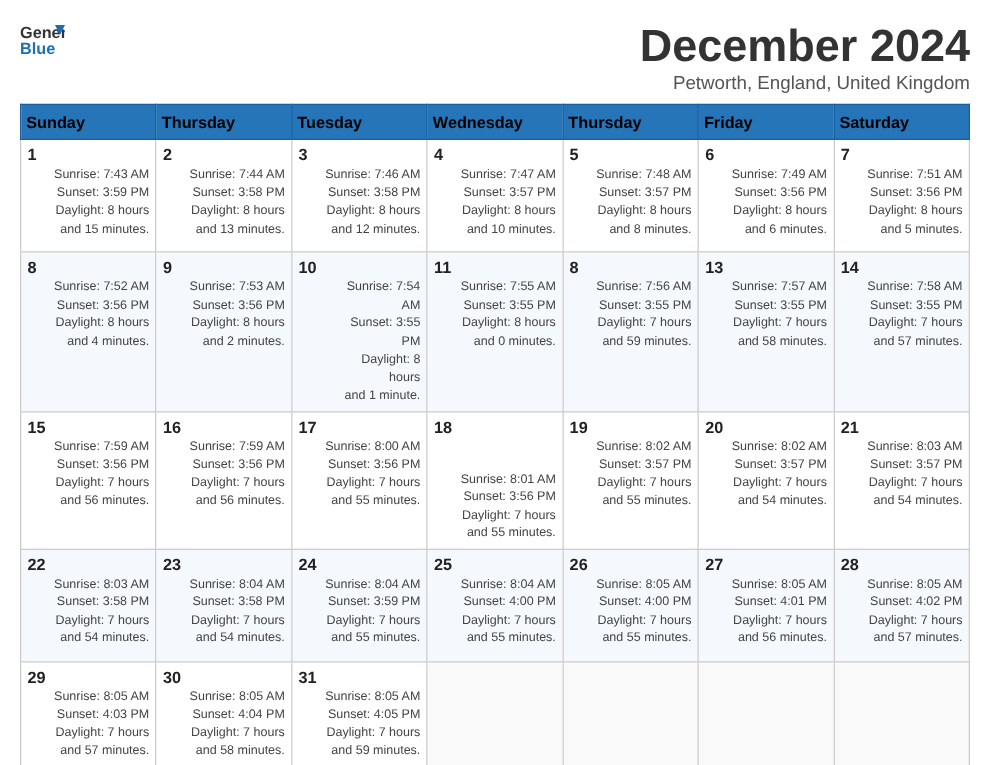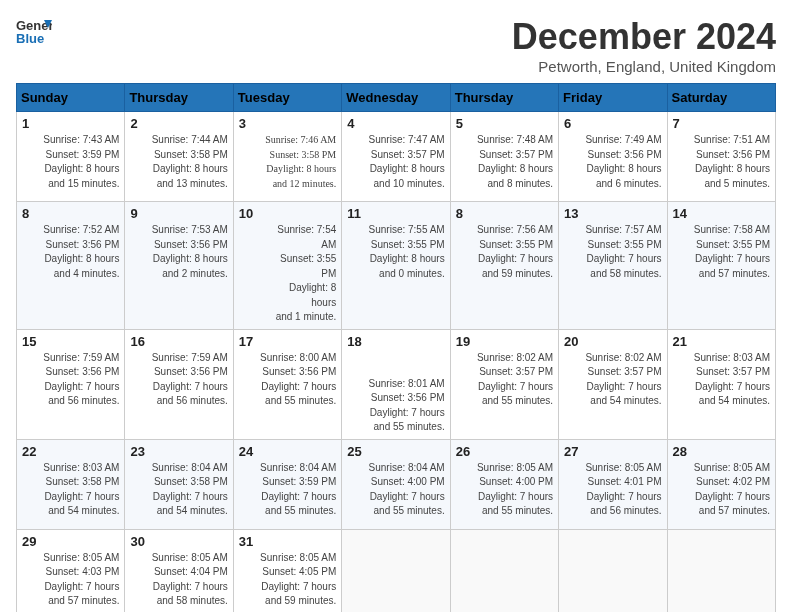--- a/index.html
+++ b/index.html
@@ -119,21 +119,21 @@
         </td>
         <td>
           <span class="day-num">2</span>
           <div class="day-info" style="white-space: pre-line; margin-left: 14px;">Sunrise: 7:44 AM
 Sunset: 3:58 PM
 Daylight: 8 hours
 and 13 minutes.</div>
         </td>
         <td>
           <span class="day-num">3</span>
-          <div class="day-info" style="white-space: pre-line; font-family: Liberation Serif, serif;">Sunrise: 7:46 AM
+          <div class="day-info" style="white-space: pre-line;">Sunrise: 7:46 AM
 Sunset: 3:58 PM
 Daylight: 8 hours
 and 12 minutes.</div>
         </td>
         <td>
           <span class="day-num">4</span>
           <div class="day-info" style="white-space: pre-line;">Sunrise: 7:47 AM
 Sunset: 3:57 PM
 Daylight: 8 hours
 and 10 minutes.</div>

